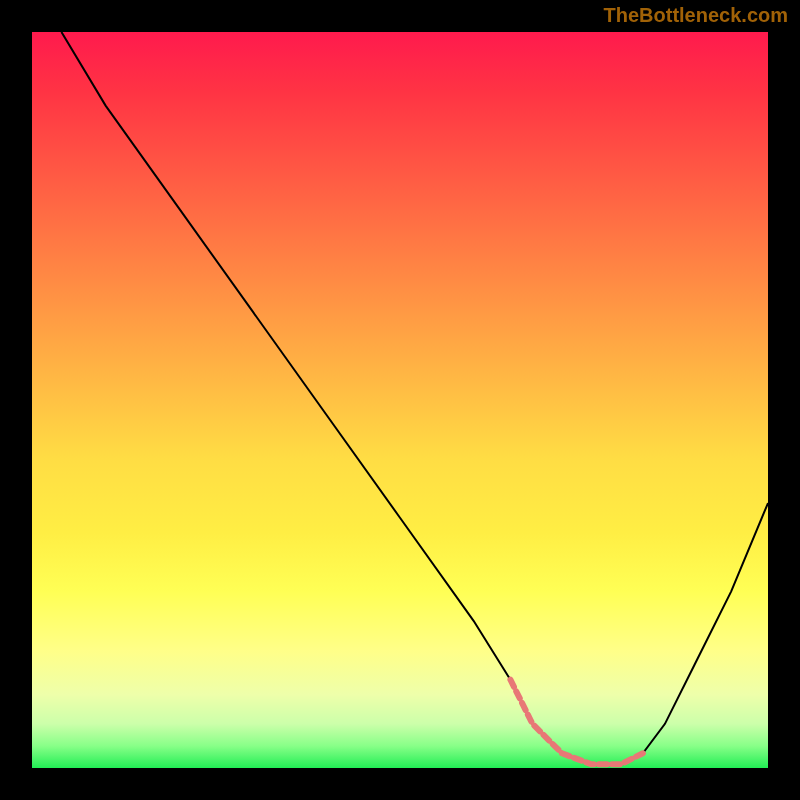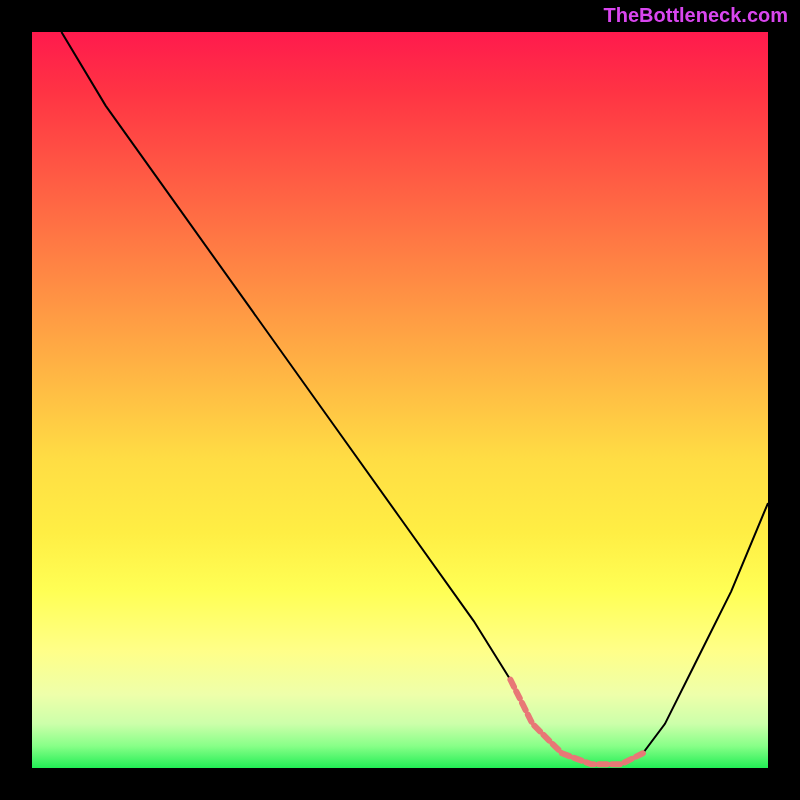--- a/index.html
+++ b/index.html
@@ -11,21 +11,21 @@
       width: 800px;
       height: 800px;
       background: #000;
       position: relative;
       font-family: Arial, sans-serif;
     }
     .watermark {
       position: absolute;
       top: 4px;
       right: 12px;
-      color: #d946ef;
+      color: #a16207;
       font-size: 20px;
       font-weight: bold;
       z-index: 10;
     }
     .chart-area {
       position: absolute;
       top: 32px;
       left: 32px;
       width: 736px;
       height: 736px;

